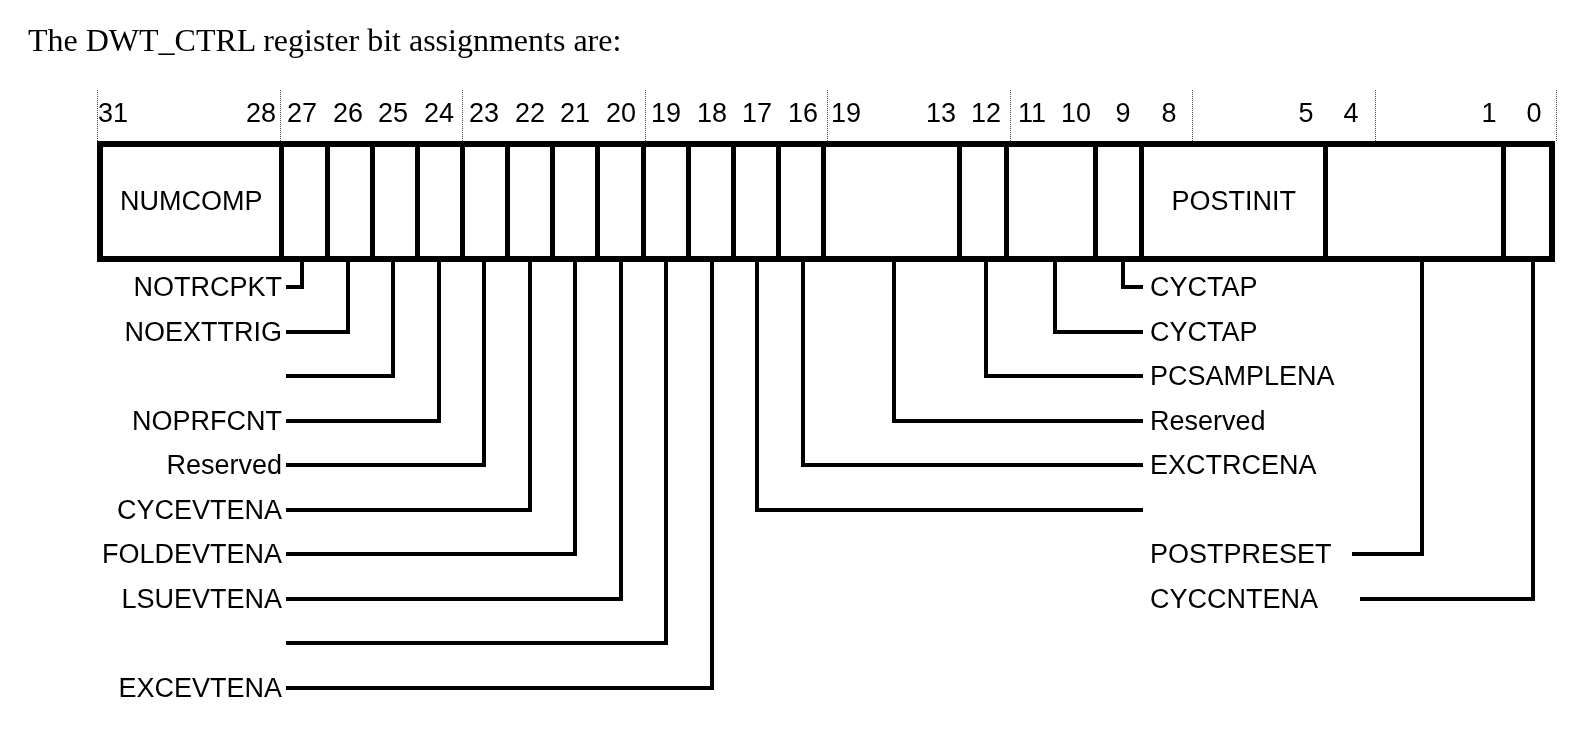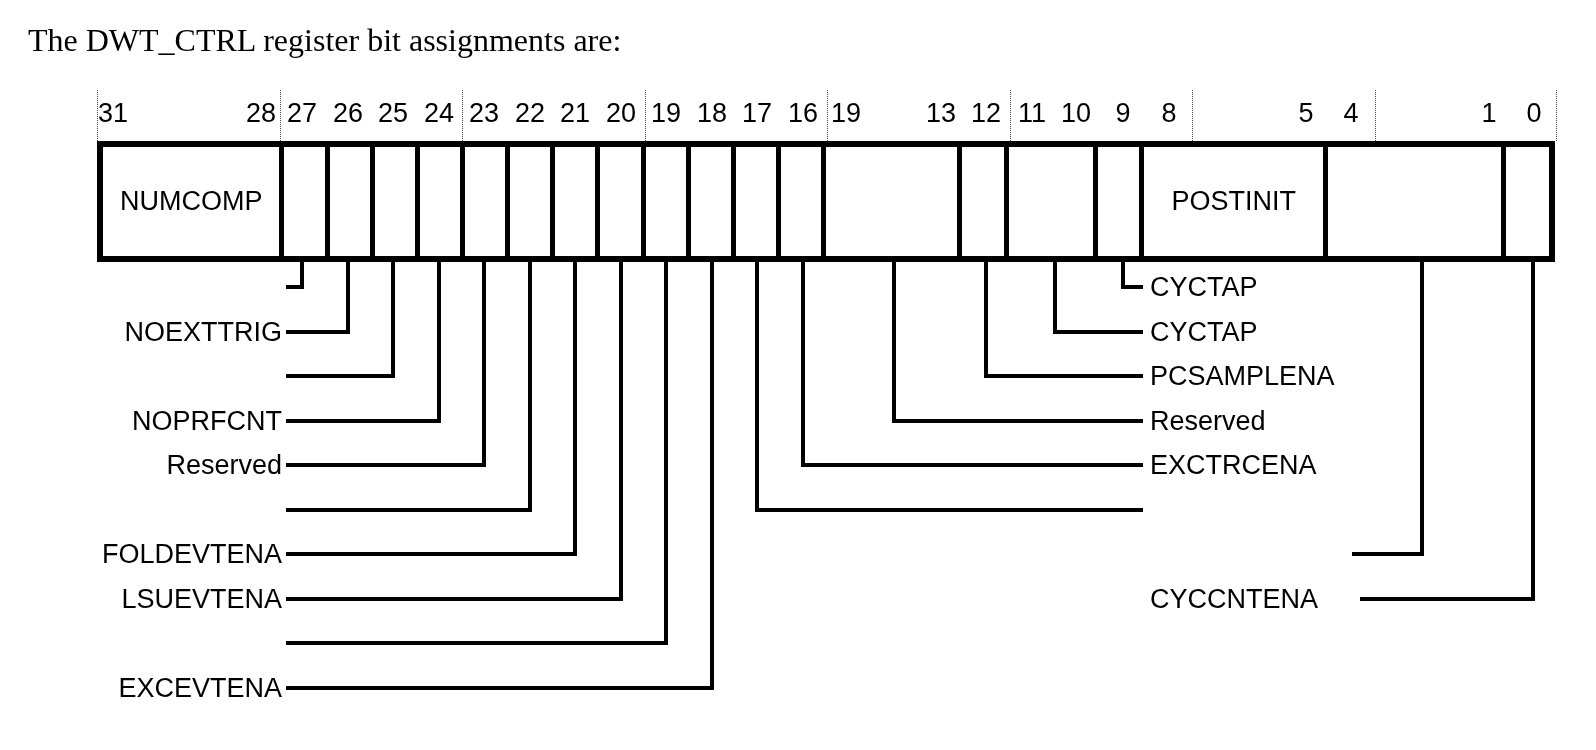--- a/index.html
+++ b/index.html
@@ -84,38 +84,40 @@
     <div class="cell" style="flex:0 1 47px"></div>
     <div class="cell" style="flex:0 1 90px"></div>
     <div class="cell" style="flex:0 1 47px"></div>
     <div class="cell" style="flex:0 1 185px">
         <span>POSTINIT</span>
       </div>
     <div class="cell" style="flex:0 1 180px"></div>
     <div class="cell last" style="flex:0 1 43px"></div>
   </div>
 
+  <div class="co-label co-left" style="top:271px">NOTRCPKT</div>
   <div class="hline" style="left:286px;top:285px;width:18px"></div>
   <div class="vline" style="left:300px;top:262px;height:27px"></div>
 
   <div class="co-label co-left" style="top:316px">NOEXTTRIG</div>
   <div class="hline" style="left:286px;top:330px;width:64px"></div>
   <div class="vline" style="left:346px;top:262px;height:72px"></div>
 
   <div class="hline" style="left:286px;top:374px;width:109px"></div>
   <div class="vline" style="left:391px;top:262px;height:116px"></div>
 
   <div class="co-label co-left" style="top:405px">NOPRFCNT</div>
   <div class="hline" style="left:286px;top:419px;width:155px"></div>
   <div class="vline" style="left:437px;top:262px;height:161px"></div>
 
   <div class="co-label co-left" style="top:449px">Reserved</div>
   <div class="hline" style="left:286px;top:463px;width:200px"></div>
   <div class="vline" style="left:482px;top:262px;height:205px"></div>
 
+  <div class="co-label co-left" style="top:494px">CYCEVTENA</div>
   <div class="hline" style="left:286px;top:508px;width:246px"></div>
   <div class="vline" style="left:528px;top:262px;height:250px"></div>
 
   <div class="co-label co-left" style="top:538px">FOLDEVTENA</div>
   <div class="hline" style="left:286px;top:552px;width:291px"></div>
   <div class="vline" style="left:573px;top:262px;height:294px"></div>
 
   <div class="co-label co-left" style="top:583px">LSUEVTENA</div>
   <div class="hline" style="left:286px;top:597px;width:337px"></div>
   <div class="vline" style="left:619px;top:262px;height:339px"></div>
@@ -143,20 +145,21 @@
   <div class="hline" style="left:892px;top:419px;width:251px"></div>
   <div class="vline" style="left:892px;top:262px;height:161px"></div>
 
   <div class="co-label co-right" style="top:449px">EXCTRCENA</div>
   <div class="hline" style="left:801px;top:463px;width:342px"></div>
   <div class="vline" style="left:801px;top:262px;height:205px"></div>
 
   <div class="hline" style="left:755px;top:508px;width:388px"></div>
   <div class="vline" style="left:755px;top:262px;height:250px"></div>
 
+  <div class="co-label co-right" style="top:538px">POSTPRESET</div>
   <div class="hline" style="left:1352px;top:552px;width:72px"></div>
   <div class="vline" style="left:1420px;top:262px;height:294px"></div>
 
   <div class="co-label co-right" style="top:583px">CYCCNTENA</div>
   <div class="hline" style="left:1360px;top:597px;width:175px"></div>
   <div class="vline" style="left:1531px;top:262px;height:339px"></div>
 
 </div>
 
 </body></html>

